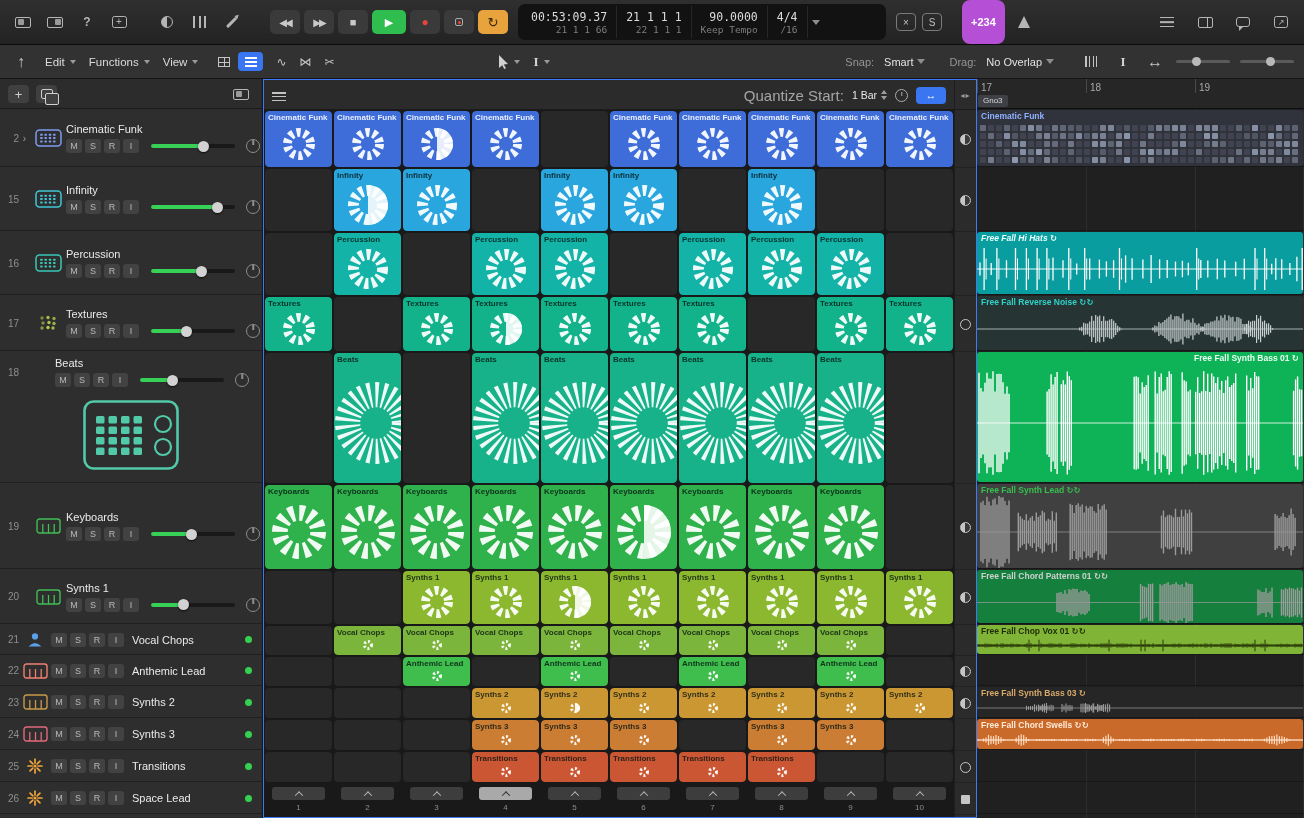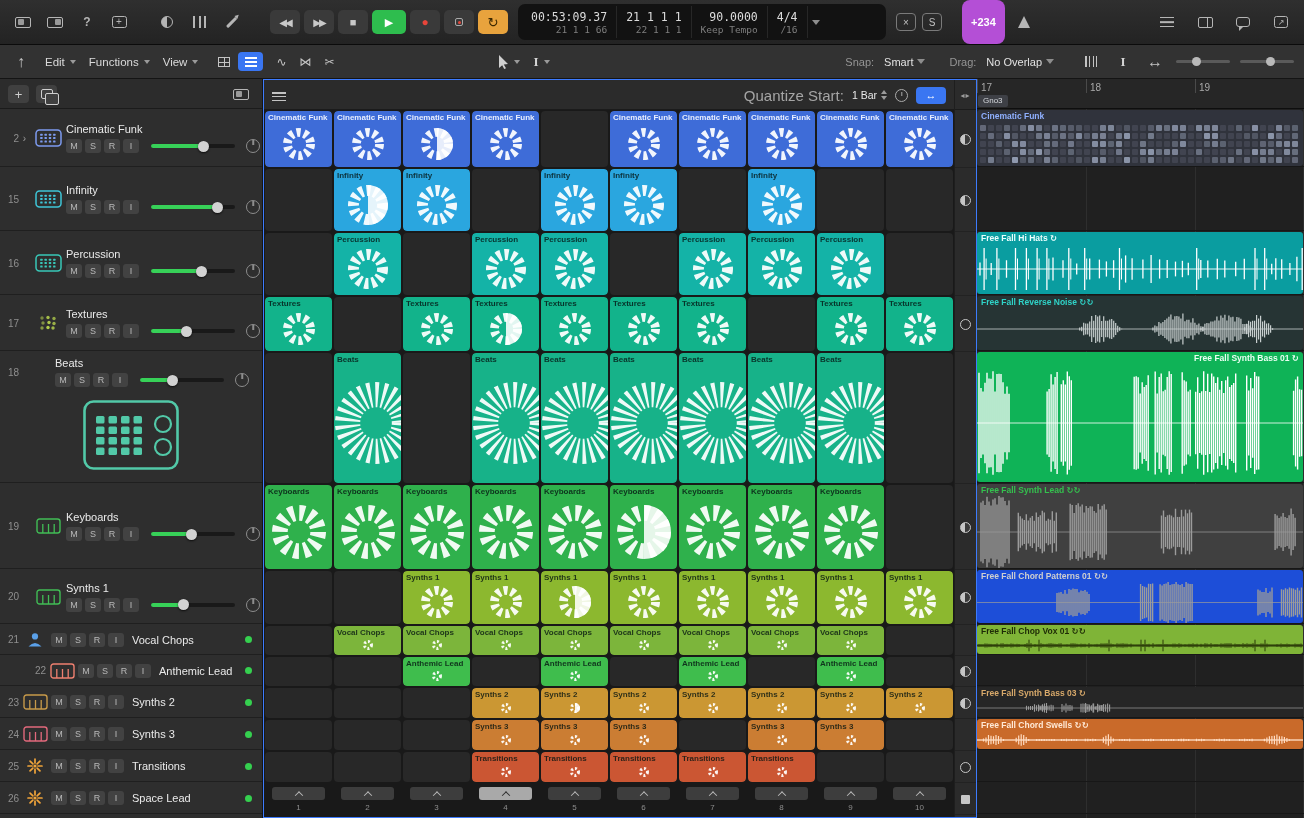--- a/index.html
+++ b/index.html
@@ -560,21 +560,21 @@
             <div class="th-ctrls">
               <span class="tbtn">M</span>
               <span class="tbtn">S</span>
               <span class="tbtn">R</span>
               <span class="tbtn">I</span>
             </div>
             <div class="th-name cname">Vocal Chops</div>
             <div class="spacer"></div>
             <span class="adot"></span>
           </div>
-          <div class="th compact" style="height: 31px; padding-left: 27px;">
+          <div class="th compact" style="height: 31px;">
             <div class="th-num">22</div>
             <div class="th-icon c">
               <svg width="25" height="16" viewBox="0 0 25 16">
                 <rect x="1" y="1" width="23" height="14" rx="2.5" fill="none" stroke="#ef8070" stroke-width="1.4"></rect>
                 <line x1="6.8" y1="6" x2="6.8" y2="15" stroke="#ef8070" stroke-width="1.3"></line>
                 <line x1="12.5" y1="6" x2="12.5" y2="15" stroke="#ef8070" stroke-width="1.3"></line>
                 <line x1="18.2" y1="6" x2="18.2" y2="15" stroke="#ef8070" stroke-width="1.3"></line>
               </svg>
             </div>
             <div class="th-ctrls">
@@ -1893,21 +1893,21 @@
                   <rect x="299" y="35.0" width="6" height="6.0" rx="1" fill="#9aa4ba" opacity="0.68"></rect>
                   <rect x="307" y="35.0" width="6" height="6.0" rx="1" fill="#9aa4ba" opacity="0.16"></rect>
                   <rect x="315" y="35.0" width="6" height="6.0" rx="1" fill="#9aa4ba" opacity="0.46"></rect>
                 </svg>
               </div>
             </div>
           </div>
           <div class="lane" style="height: 64px;"></div>
           <div class="lane" style="height: 64px;">
             <div class="region" style="background: rgb(10, 157, 160);">
-              <div class="region-label" style="color: rgb(234, 255, 254);">Free Fall Hi Hats ↻</div>
+              <div class="region-label" style="color: rgb(234, 255, 254); font-style: italic;">Free Fall Hi Hats ↻</div>
               <div class="region-wave">
                 <svg width="326" height="50" viewBox="0 0 326 50" preserveAspectRatio="none">
                   <line x1="0.0" y1="25.0" x2="326.0" y2="25.0" stroke="#ffffff" stroke-width="1" opacity="0.9"></line>
                   <line x1="3.0" y1="18.5" x2="3.0" y2="31.5" stroke="#ffffff" stroke-width="1.3" opacity="1"></line>
                   <line x1="7.1" y1="4.0" x2="7.1" y2="46.0" stroke="#ffffff" stroke-width="1.3" opacity="1"></line>
                   <line x1="9.1" y1="14.5" x2="9.1" y2="35.5" stroke="#ffffff" stroke-width="1" opacity="1"></line>
                   <line x1="14.2" y1="18.9" x2="14.2" y2="31.1" stroke="#ffffff" stroke-width="1.3" opacity="1"></line>
                   <line x1="19.9" y1="4.0" x2="19.9" y2="46.0" stroke="#ffffff" stroke-width="1.3" opacity="1"></line>
                   <line x1="21.9" y1="14.5" x2="21.9" y2="35.5" stroke="#ffffff" stroke-width="1" opacity="1"></line>
                   <line x1="29.5" y1="16.3" x2="29.5" y2="33.7" stroke="#ffffff" stroke-width="1.3" opacity="1"></line>
@@ -2247,21 +2247,21 @@
                   <line x1="310.1" y1="21.9" x2="310.1" y2="50.1" stroke="#9b9b9b" stroke-width="1.4" opacity="1"></line>
                   <line x1="312.1" y1="19.2" x2="312.1" y2="52.8" stroke="#9b9b9b" stroke-width="1.4" opacity="1"></line>
                   <line x1="314.1" y1="12.6" x2="314.1" y2="59.4" stroke="#9b9b9b" stroke-width="1.4" opacity="1"></line>
                   <line x1="316.1" y1="18.0" x2="316.1" y2="54.0" stroke="#9b9b9b" stroke-width="1.4" opacity="1"></line>
                   <line x1="318.1" y1="21.7" x2="318.1" y2="50.3" stroke="#9b9b9b" stroke-width="1.4" opacity="1"></line>
                 </svg>
               </div>
             </div>
           </div>
           <div class="lane" style="height: 55px;">
-            <div class="region" style="background: #1d4ed8;">
+            <div class="region" style="background: #15803d;">
               <div class="region-label" style="color: rgb(207, 207, 207);">Free Fall Chord Patterns 01 ↻↻</div>
               <div class="region-wave">
                 <svg width="326" height="41" viewBox="0 0 326 41" preserveAspectRatio="none">
                   <line x1="0.0" y1="20.5" x2="326.0" y2="20.5" stroke="#9b9b9b" stroke-width="1" opacity="0.7"></line>
                   <line x1="80.0" y1="11.1" x2="80.0" y2="29.9" stroke="#9b9b9b" stroke-width="1.4" opacity="1"></line>
                   <line x1="82.0" y1="10.5" x2="82.0" y2="30.5" stroke="#9b9b9b" stroke-width="1.4" opacity="1"></line>
                   <line x1="84.0" y1="10.1" x2="84.0" y2="30.9" stroke="#9b9b9b" stroke-width="1.4" opacity="1"></line>
                   <line x1="86.0" y1="11.7" x2="86.0" y2="29.3" stroke="#9b9b9b" stroke-width="1.4" opacity="1"></line>
                   <line x1="88.0" y1="8.1" x2="88.0" y2="32.9" stroke="#9b9b9b" stroke-width="1.4" opacity="1"></line>
                   <line x1="90.0" y1="11.8" x2="90.0" y2="29.2" stroke="#9b9b9b" stroke-width="1.4" opacity="1"></line>

